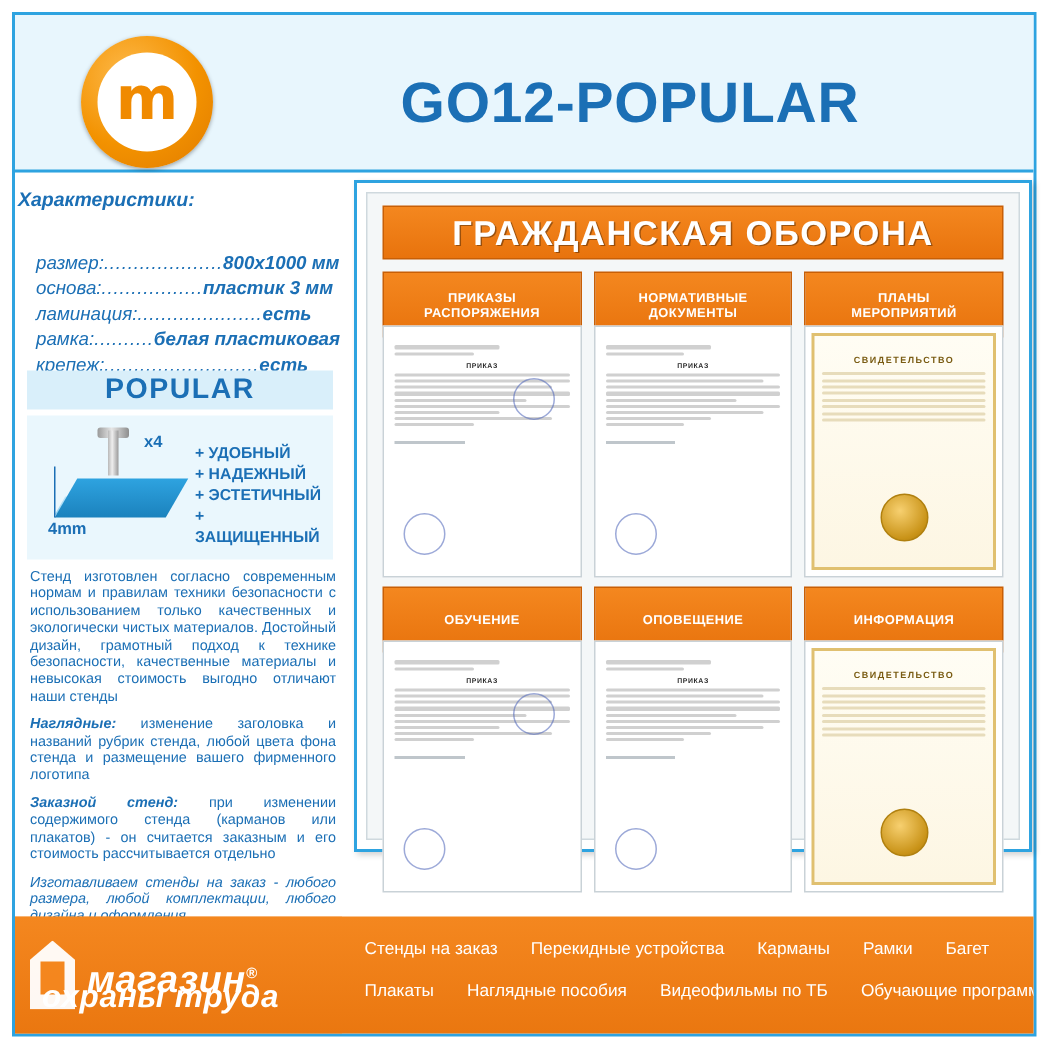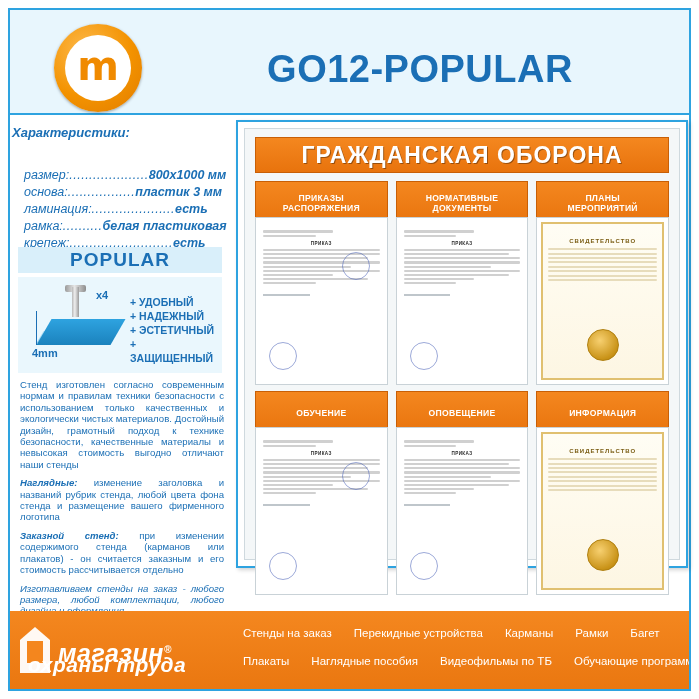--- a/index.html
+++ b/index.html
@@ -150,21 +150,21 @@
     display:flex;align-items:center;justify-content:center;
     box-sizing:border-box;
   }
   .board-title span{
     font-size:23px;font-weight:bold;color:#ffffff;letter-spacing:1px;
     text-shadow:1px 1px 0 rgba(0,0,0,.35);
     font-family:"Liberation Sans", sans-serif;
   }
   .hdr-row{
     position:absolute;left:10px;right:10px;height:44px;
-    display:flex;gap:8px;justify-content:flex-end;
+    display:flex;gap:8px;
   }
   .hdr-row.r1{top:52px;}
   .hdr-row.r2{top:262px;}
   .hdr-cell{
     flex:1;background:linear-gradient(180deg,#f4871f,#e8730d);
     border:1px solid #c85f06;
     display:flex;align-items:center;justify-content:center;text-align:center;
     box-sizing:border-box;
     color:#fff;font-size:8.6px;font-weight:bold;line-height:10px;
     letter-spacing:.3px;

